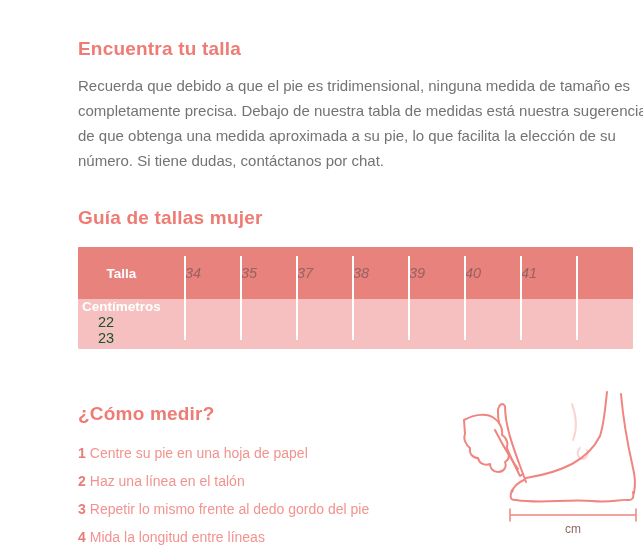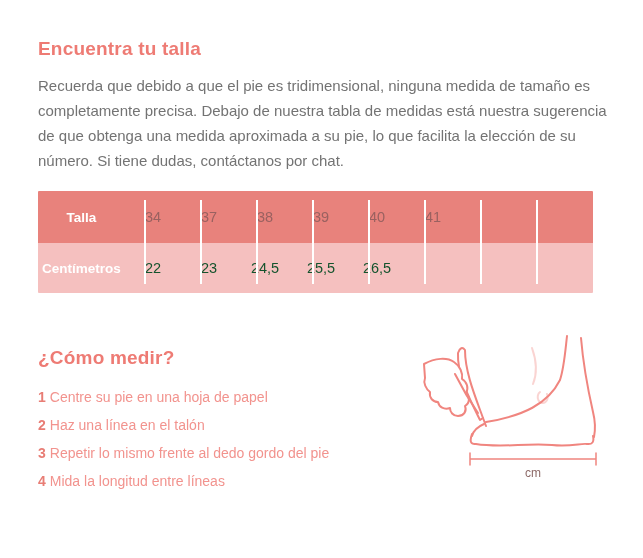--- a/index.html
+++ b/index.html
@@ -1,48 +1,48 @@
 <!DOCTYPE html>
 <html><head>
 <meta charset="utf-8">
 <style>
   * { margin:0; padding:0; box-sizing:border-box; }
   html,body { background:#ffffff; }
   body {
     width:643px; height:558px; position:relative; overflow:hidden;
     font-family:"Liberation Sans", sans-serif;
   }
-  .container { padding:38px 33px 0 38px; }
+  .container { padding:38px 33px 0 38px;margin-left:40px; }
 
   .heading {
     font-size:19px; font-weight:bold; color:#ee7b74; letter-spacing:.2px;
   }
   .intro {
     margin-top:13px; width:585px;
     font-size:15px; line-height:25px; color:#737373;
   }
 
   .size-heading { margin-top:34px; }
 
   .size-table {
     position:relative; margin-top:18px; width:555px; height:102px;
     border-radius:1px; overflow:hidden;
   }
   .trow { display:flex; }
   .trow.header { height:52px; background:#e8827c; }
-  .trow.values { height:50px; background:#f5c0bf; }
+  .trow.values { height:50px; background:#f5c0bf;flex-direction:column; }
   .tcell-label {
     width:87px; display:flex; align-items:center; justify-content:center;
     color:#ffffff; font-weight:bold; font-size:13.5px;
   }
   .tcell {
     width:56px; display:flex; align-items:center; justify-content:center;
     font-size:14.5px;
   }
-  .trow.header .tcell { color:#9a6160; }
+  .trow.header .tcell { color:#9a6160;font-style:italic; }
   .trow.values .tcell { color:#14532d; }
   .vline {
     position:absolute; top:9px; bottom:9px; width:2px; background:#ffffff;
   }
 
   .how-section { margin-top:54px; position:relative; }
   .steps { margin-top:14px; width:400px; }
   .step { font-size:14px; line-height:28px; color:#f2938e; }
   .step .num { font-weight:bold; color:#e87d75; margin-right:4px; }
 
@@ -55,25 +55,27 @@
 </style>
 </head>
 <body>
 
 <div class="container">
 
   <h2 class="heading">Encuentra tu talla</h2>
 
   <p class="intro">Recuerda que debido a que el pie es tridimensional, ninguna medida de tamaño es completamente precisa. Debajo de nuestra tabla de medidas está nuestra sugerencia de que obtenga una medida aproximada a su pie, lo que facilita la elección de su número. Si tiene dudas, contáctanos por chat.</p>
 
+  <h2 class="heading size-heading">Guía de tallas mujer</h2>
 
   <div class="size-table">
     <div class="trow header">
       <div class="tcell-label">Talla</div>
       <div class="tcell">34</div>
+      <div class="tcell">35</div>
       <div class="tcell">37</div>
       <div class="tcell">38</div>
       <div class="tcell">39</div>
       <div class="tcell">40</div>
       <div class="tcell">41</div>
     </div>
     <div class="trow values">
       <div class="tcell-label">Centímetros</div>
       <div class="tcell">22</div>
       <div class="tcell">23</div>

